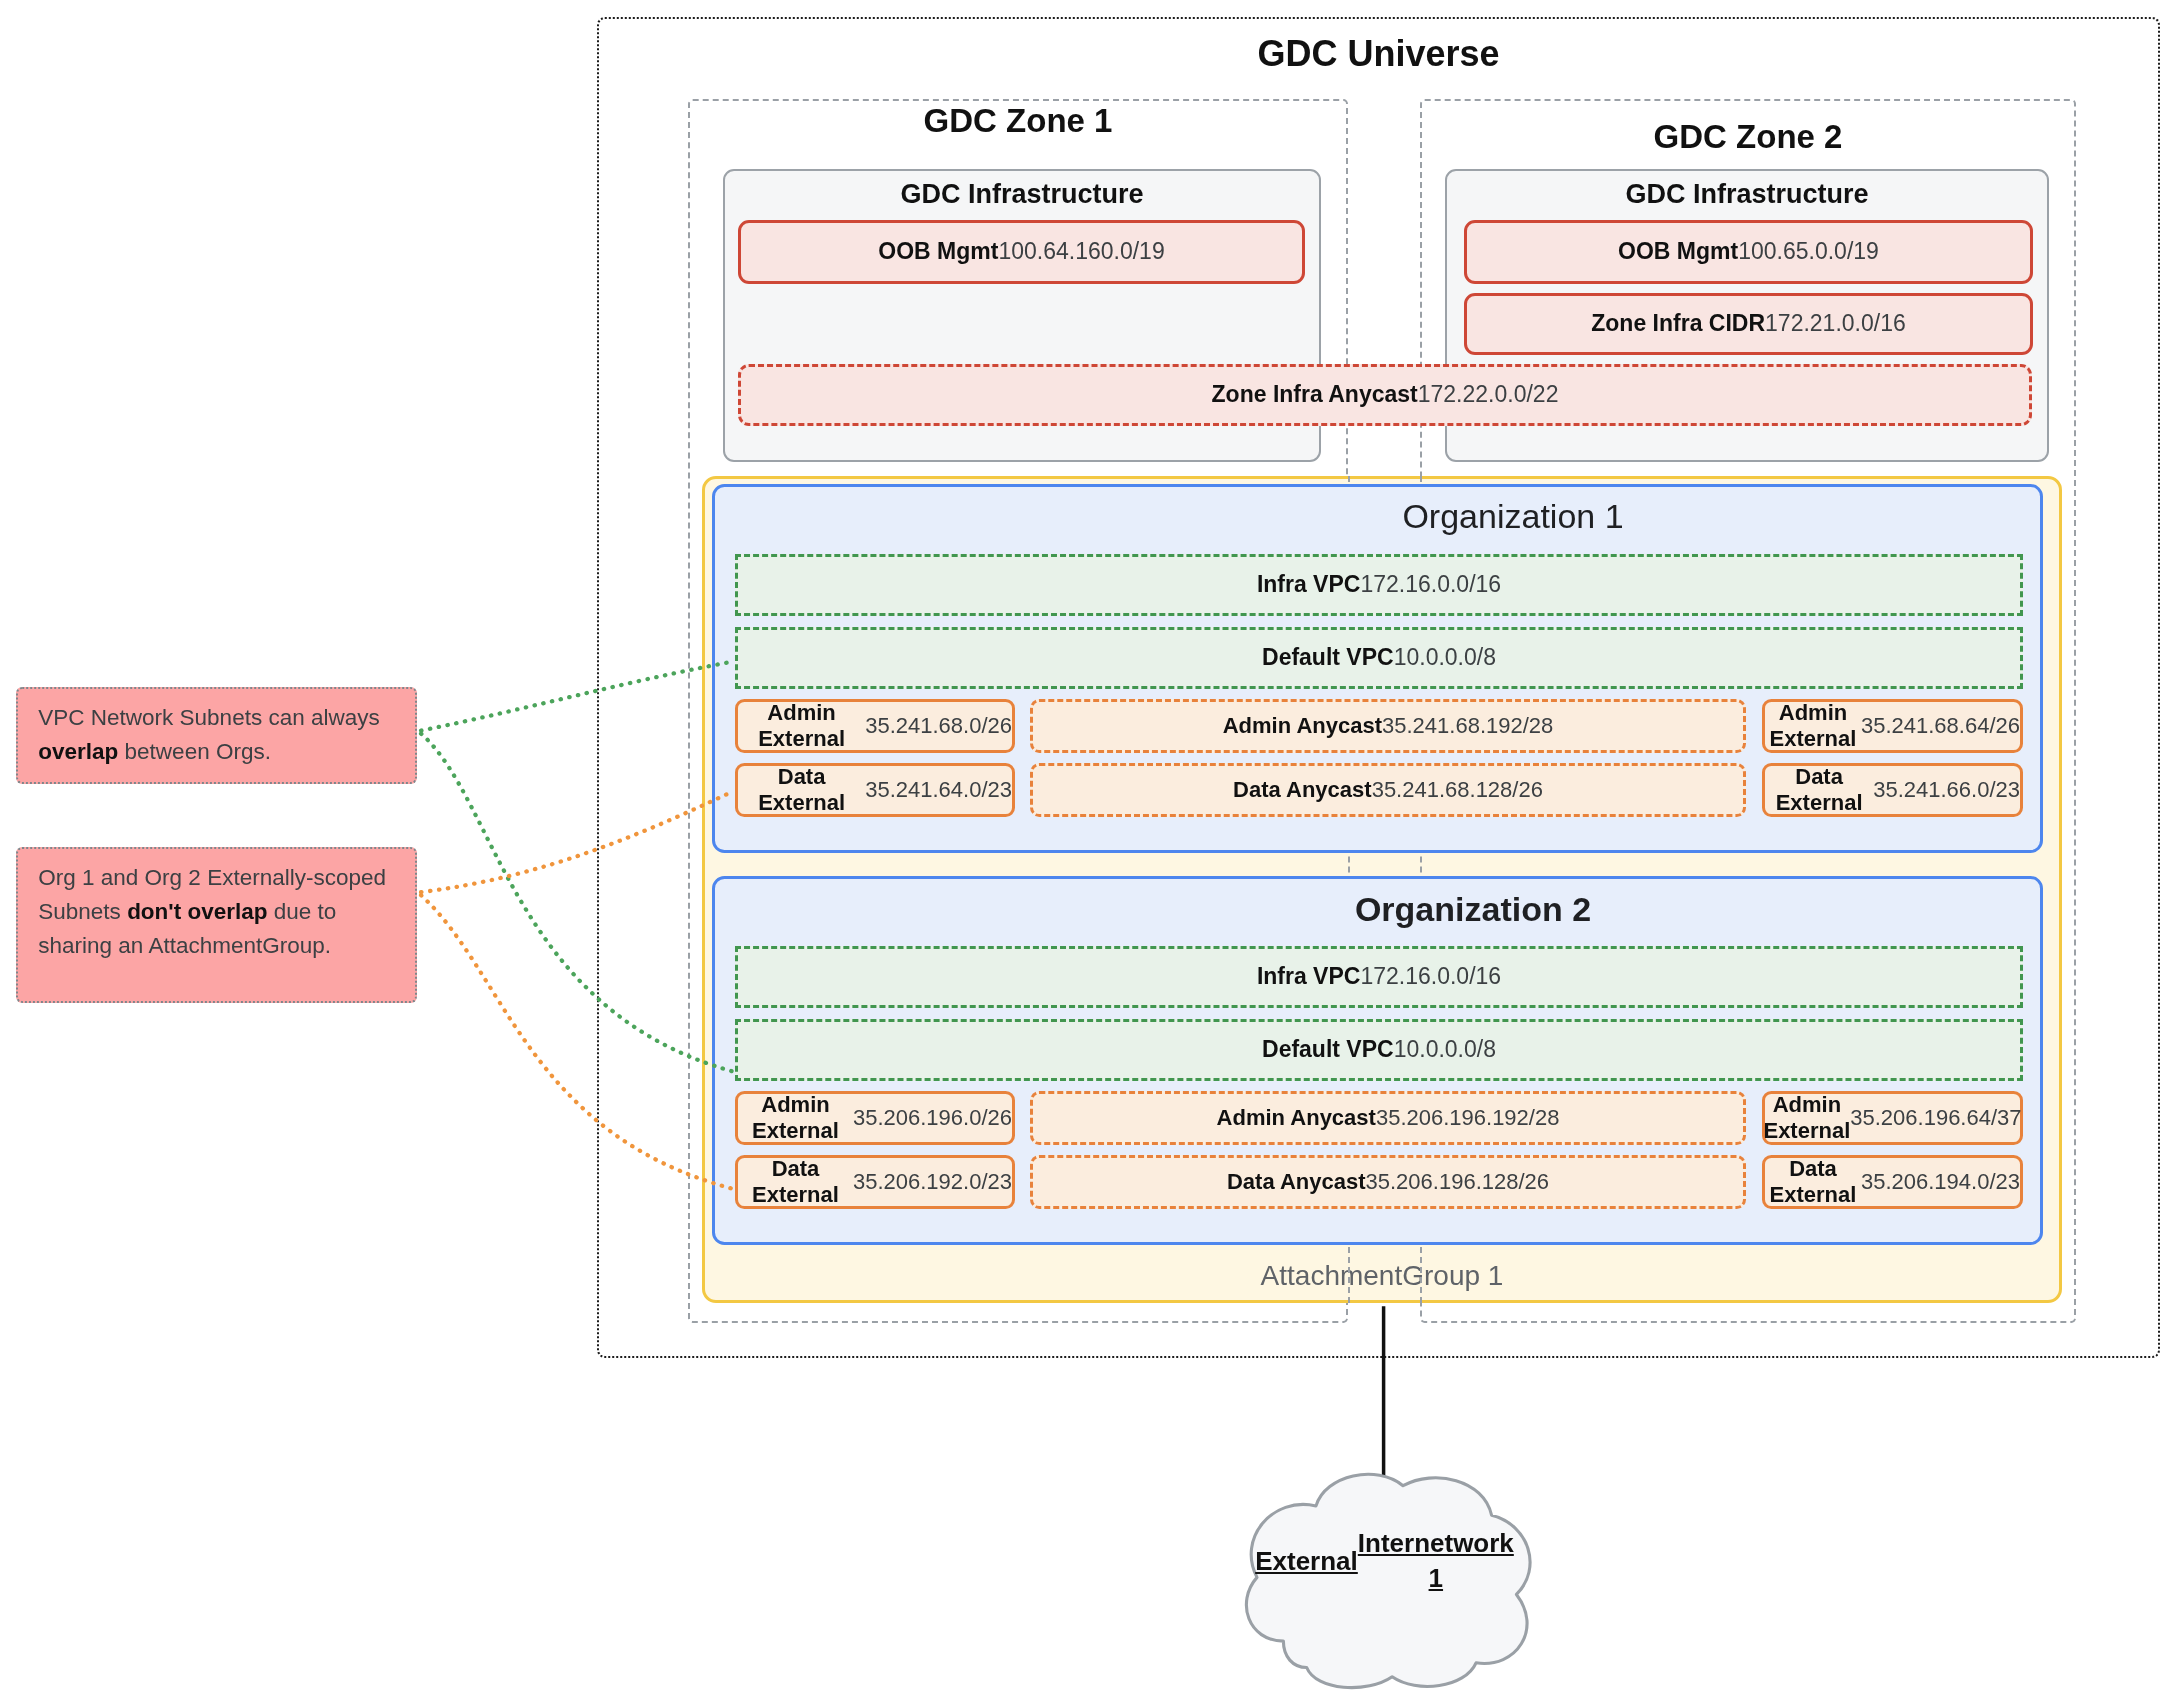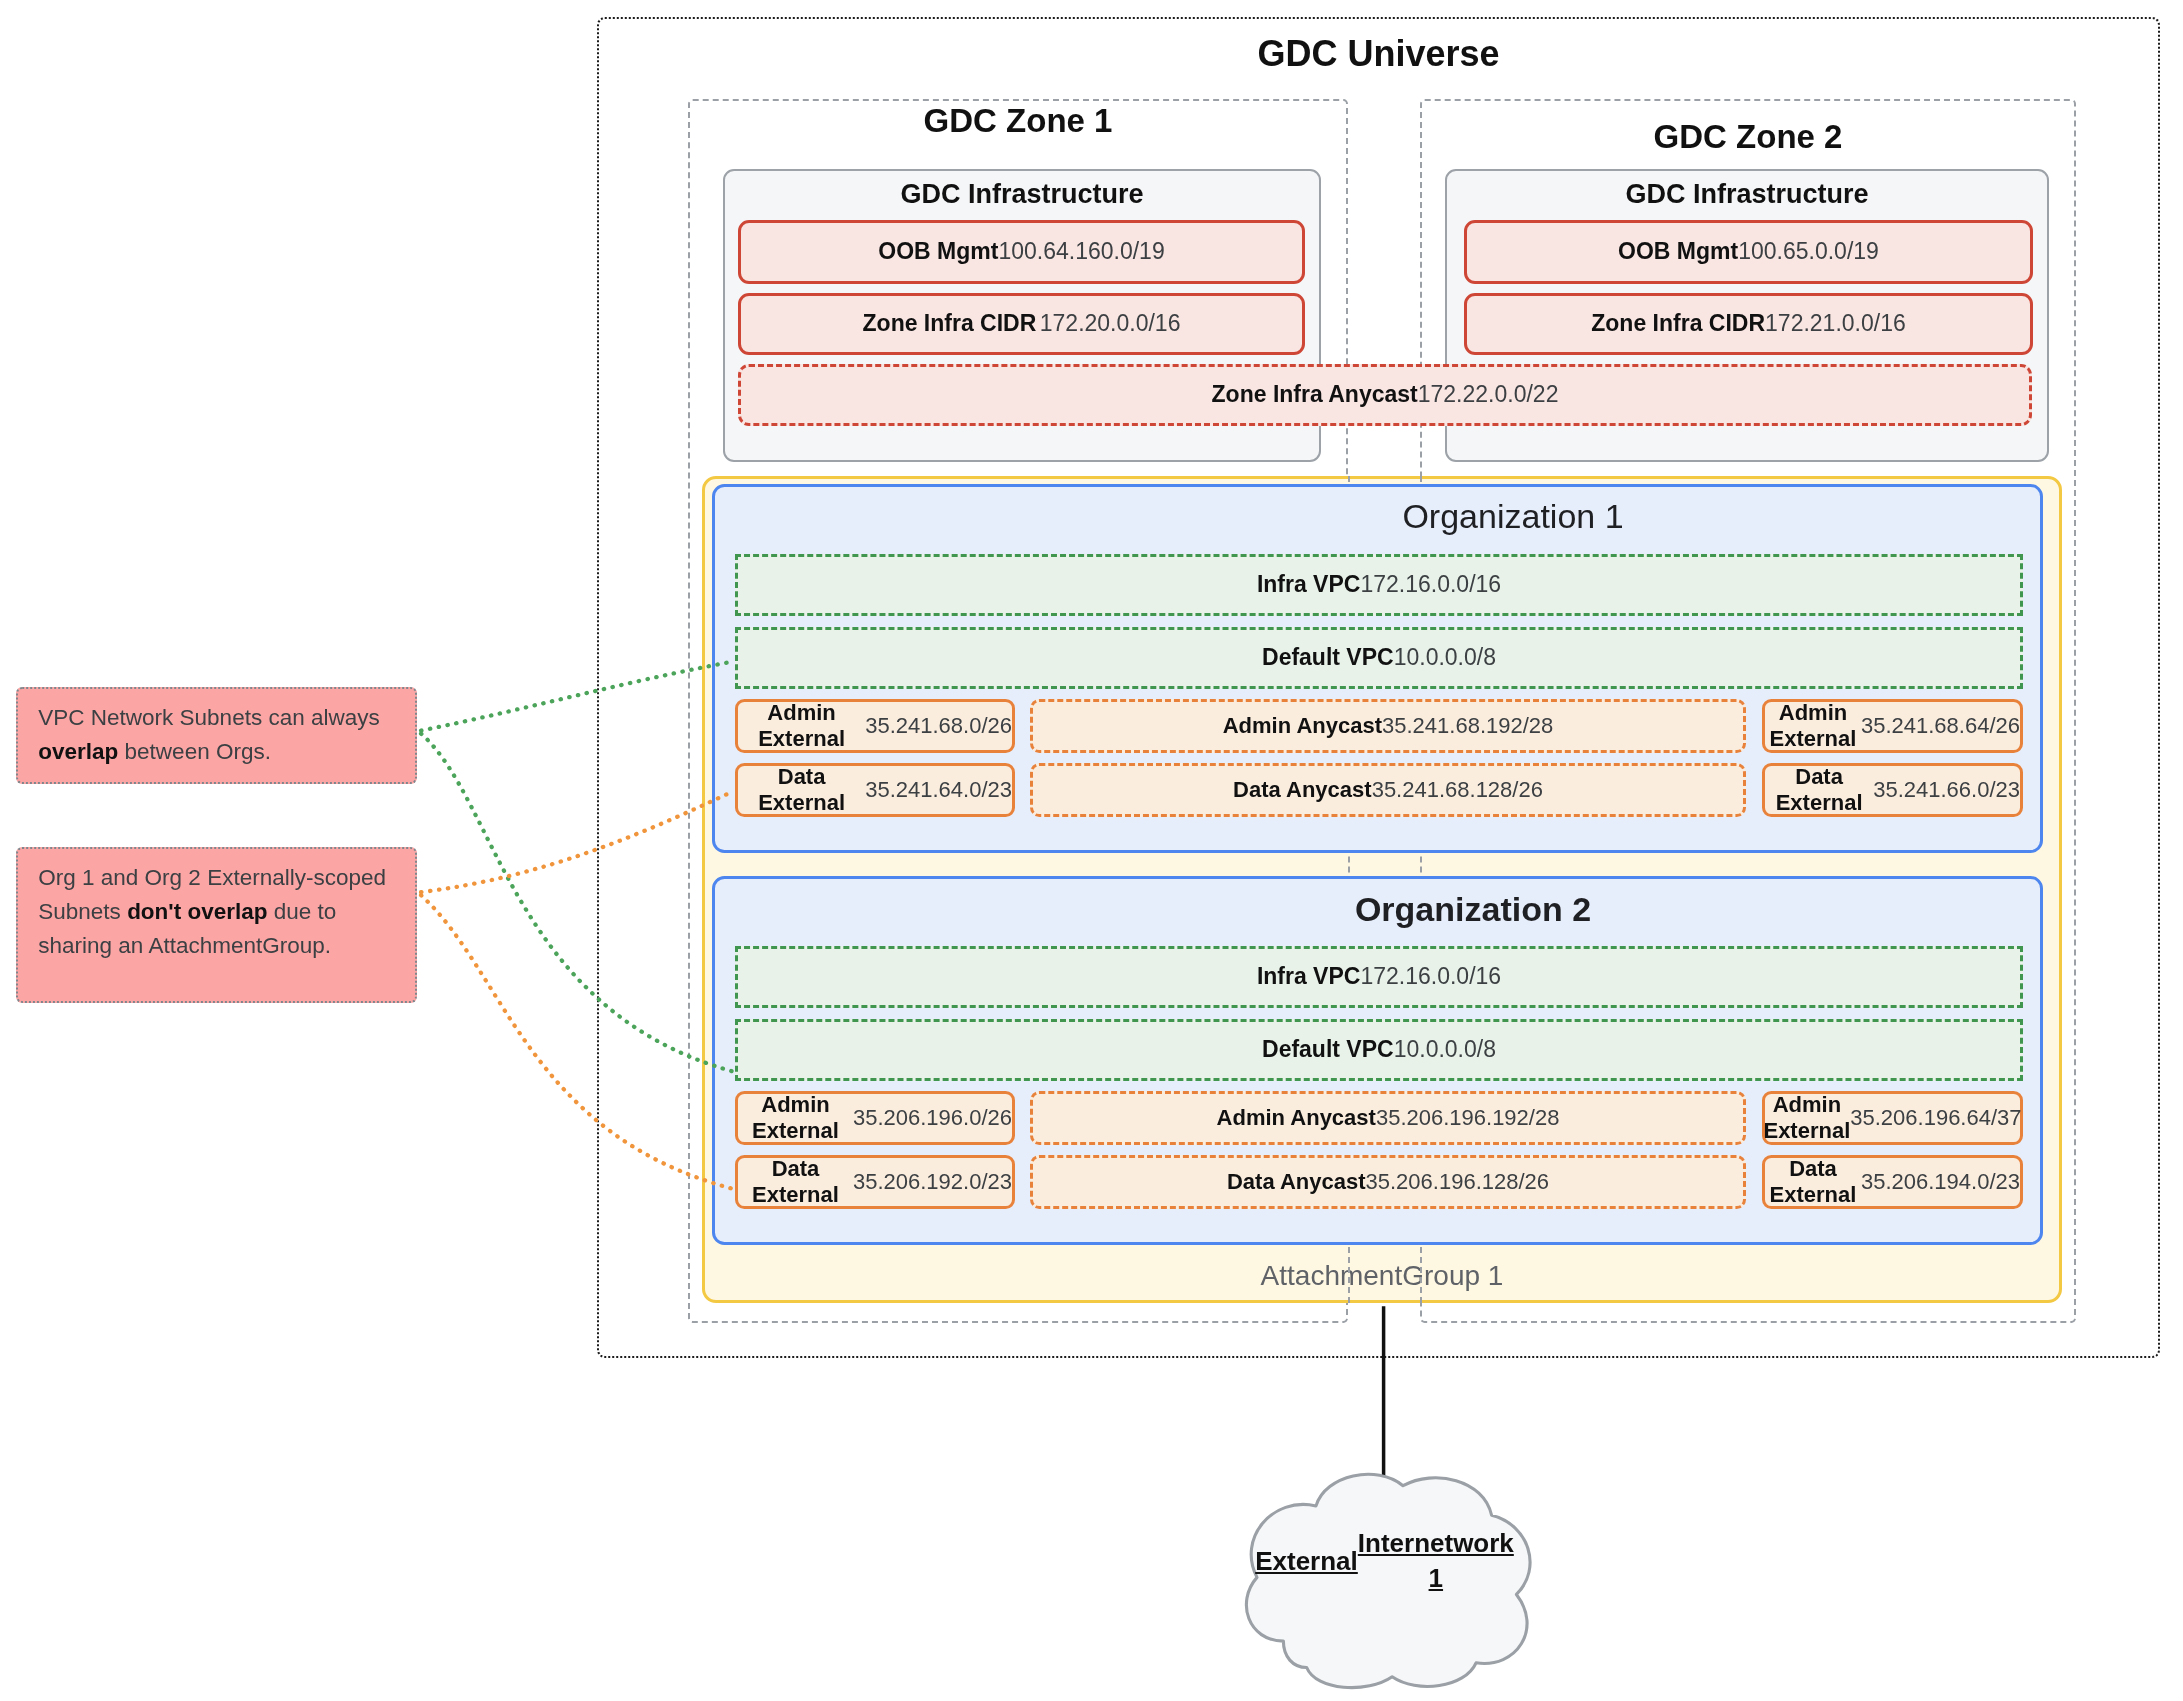--- a/index.html
+++ b/index.html
@@ -66,26 +66,20 @@
   <div class="zone-seg" style="left:1420px;top:476px;height:827px;"></div>
 
   <div class="box gray-infra" style="left:723px;top:169px;width:598px;height:293px;"></div>
   <div class="title infra-title" style="left:723px;top:179px;width:598px;">GDC Infrastructure</div>
 
   <div class="box red-solid ctr" style="left:738px;top:220px;width:567px;height:64px;">
     <div class="item-lbl">OOB Mgmt</div>
     <div class="item-val">100.64.160.0/19</div>
   </div>
 
-  <div class="box red-solid ctr" style="left:738px;top:293px;width:567px;height:62px;">
-    <div>
-      <span class="item-lbl">Zone Infra CIDR</span>
-      <span class="item-val">172.20.0.0/16</span>
-    </div>
-  </div>
 
   <div class="box gray-infra" style="left:1445px;top:169px;width:604px;height:293px;"></div>
   <div class="title infra-title" style="left:1445px;top:179px;width:604px;">GDC Infrastructure</div>
 
   <div class="box red-solid ctr" style="left:1464px;top:220px;width:569px;height:64px;">
     <div class="item-lbl">OOB Mgmt</div>
     <div class="item-val">100.65.0.0/19</div>
   </div>
 
   <div class="box red-solid ctr" style="left:1464px;top:293px;width:569px;height:62px;">

